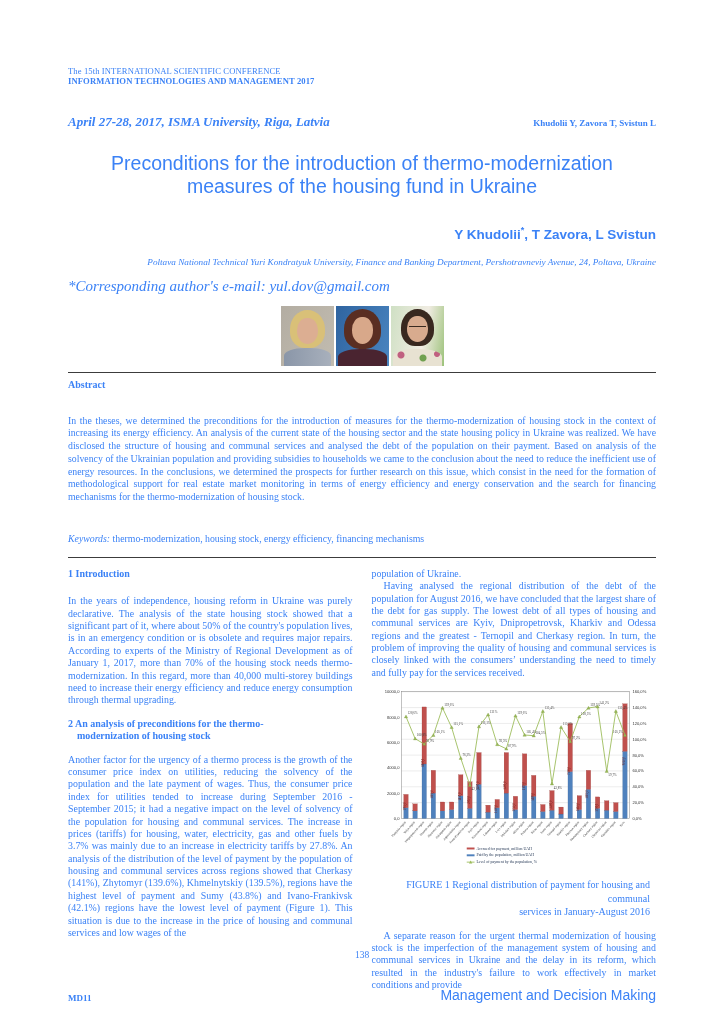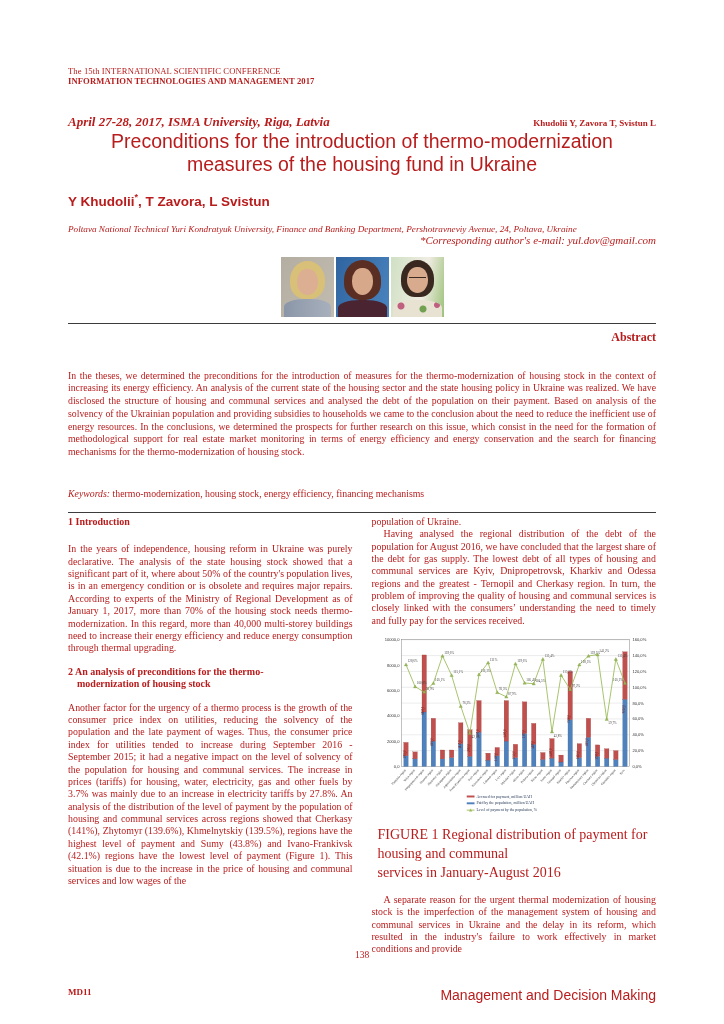--- a/index.html
+++ b/index.html
@@ -1,32 +1,32 @@
 <!DOCTYPE html>
 <html><head>
 <meta charset="utf-8">
 <style>
   html,body{margin:0;padding:0;background:#e8e8e8;}
   .page{position:relative;width:724px;height:1024px;background:#ffffff;margin:0 auto;
-        font-family:"Liberation Serif", serif;color:#b91c1c;overflow:hidden;}
+        font-family:"Liberation Serif", serif;color:#3b82f6;overflow:hidden;}
   .content{position:absolute;left:68px;top:66px;width:588px;}
   
   .conf-line{font-size:8.6px;letter-spacing:.1px;}
   .conf-line.b{font-weight:bold;}
   .conf-row3{display:flex;justify-content:space-between;align-items:baseline;}
   .conf-date{font-size:13px;font-weight:bold;font-style:italic;}
   .running-authors{font-size:9px;font-weight:bold;margin-top:32px;}
   
   .paper-title{font-family:"Liberation Sans", sans-serif;font-size:19.5px;text-align:center;
-               line-height:1.16;padding:0 30px;}
+               line-height:1.16;margin-top:22px;padding:0 30px;}
   .authors-line{font-family:"Liberation Sans", sans-serif;font-size:13.5px;font-weight:bold;
-                text-align:left;margin-top:17px;}
+                text-align:right;margin-top:28px;}
   .authors-line sup{font-size:9px;}
-  .affiliation{font-size:9.2px;font-style:italic;text-align:left;margin-top:15px;}
-  .email-line{font-size:11px;font-style:italic;text-align:right;}
+  .affiliation{font-size:9.2px;font-style:italic;text-align:right;margin-top:15px;}
+  .email-line{font-size:15px;font-style:italic;text-align:left;margin-top:11px;}
   
   .photos{display:flex;justify-content:center;gap:2px;margin-top:11px;}
   .photo{position:relative;width:53px;height:60px;overflow:hidden;}
   .photo .hair{position:absolute;border-radius:50% 50% 42% 42%;}
   .photo .face{position:absolute;border-radius:46% 46% 50% 50%;}
   .photo .torso{position:absolute;bottom:0;border-radius:45% 45% 0 0;}
   .p1{background:linear-gradient(120deg,#b3ada2,#c2bcb0);}
   .p1 .hair{left:9px;top:4px;width:35px;height:38px;background:#d9c078;}
   .p1 .face{left:16px;top:12px;width:21px;height:26px;background:#dcae92;}
   .p1 .torso{left:3px;width:47px;height:18px;background:linear-gradient(90deg,#8a96a8,#a8b0bc);}
@@ -40,42 +40,42 @@
   .p3 .face::after{content:"";position:absolute;left:2px;top:10px;width:17px;height:4px;
        border-top:1.5px solid #3a2a20;}
   .p3 .torso{left:2px;width:49px;height:17px;
        background:radial-gradient(circle at 8px 6px,#c06080 3px,transparent 4px),
                   radial-gradient(circle at 30px 9px,#70a050 3px,transparent 4px),
                   radial-gradient(circle at 44px 5px,#c06080 2.5px,transparent 3.5px),#e8e2d2;}
   
   .rule{border:none;border-top:1.3px solid #3c3c3c;margin:6px 0 0 0;}
   .rule2{border:none;border-top:1.3px solid #3c3c3c;margin:13px 0 0 0;}
   
-  .abstract-heading{font-size:12px;font-weight:bold;margin-top:6px;text-align:right;}
+  .abstract-heading{font-size:10px;font-weight:bold;margin-top:6px;}
   .abstract-text{font-size:9.8px;line-height:1.3;text-align:justify;margin-top:25px;}
   .keywords-line{font-size:9.8px;margin-top:29px;}
   .keywords-line .kw{font-style:italic;}
   
-  .columns{display:flex;gap:19px;margin-top:3px;}
+  .columns{display:flex;gap:19px;margin-top:10px;}
   .col{flex:1;min-width:0;font-size:9.9px;line-height:1.25;text-align:justify;}
   .sec-heading{font-weight:bold;font-size:10px;text-align:left;}
   .sec-heading .hline2{padding-left:9px;}
   .col p{margin:0;}
   .gap-l{height:15px;}
   .gap-s{height:11px;}
   .indented{text-indent:12px;}
   
   .figure{margin-top:3px;}
   .figure svg{display:block;margin:0 auto;}
-  .figure-caption{font-size:14px;text-align:left;line-height:1.35;margin-top:3px;
+  .figure-caption{font-size:10px;text-align:right;line-height:1.35;margin-top:3px;
                   padding:0 6px;}
   
   .page-number{position:absolute;left:0;top:950px;width:724px;text-align:center;font-size:9.5px;}
   .footer-row{position:absolute;left:68px;top:987px;width:588px;display:flex;
-              justify-content:space-between;align-items:flex-start;}
+              justify-content:space-between;align-items:flex-end;}
   .footer-left{font-size:9px;font-weight:bold;}
   .footer-right{font-family:"Liberation Sans", sans-serif;font-size:14px;}
 </style>
 </head>
 <body>
 
 <div class="page">
   <div class="content">
 
     <div class="header">

